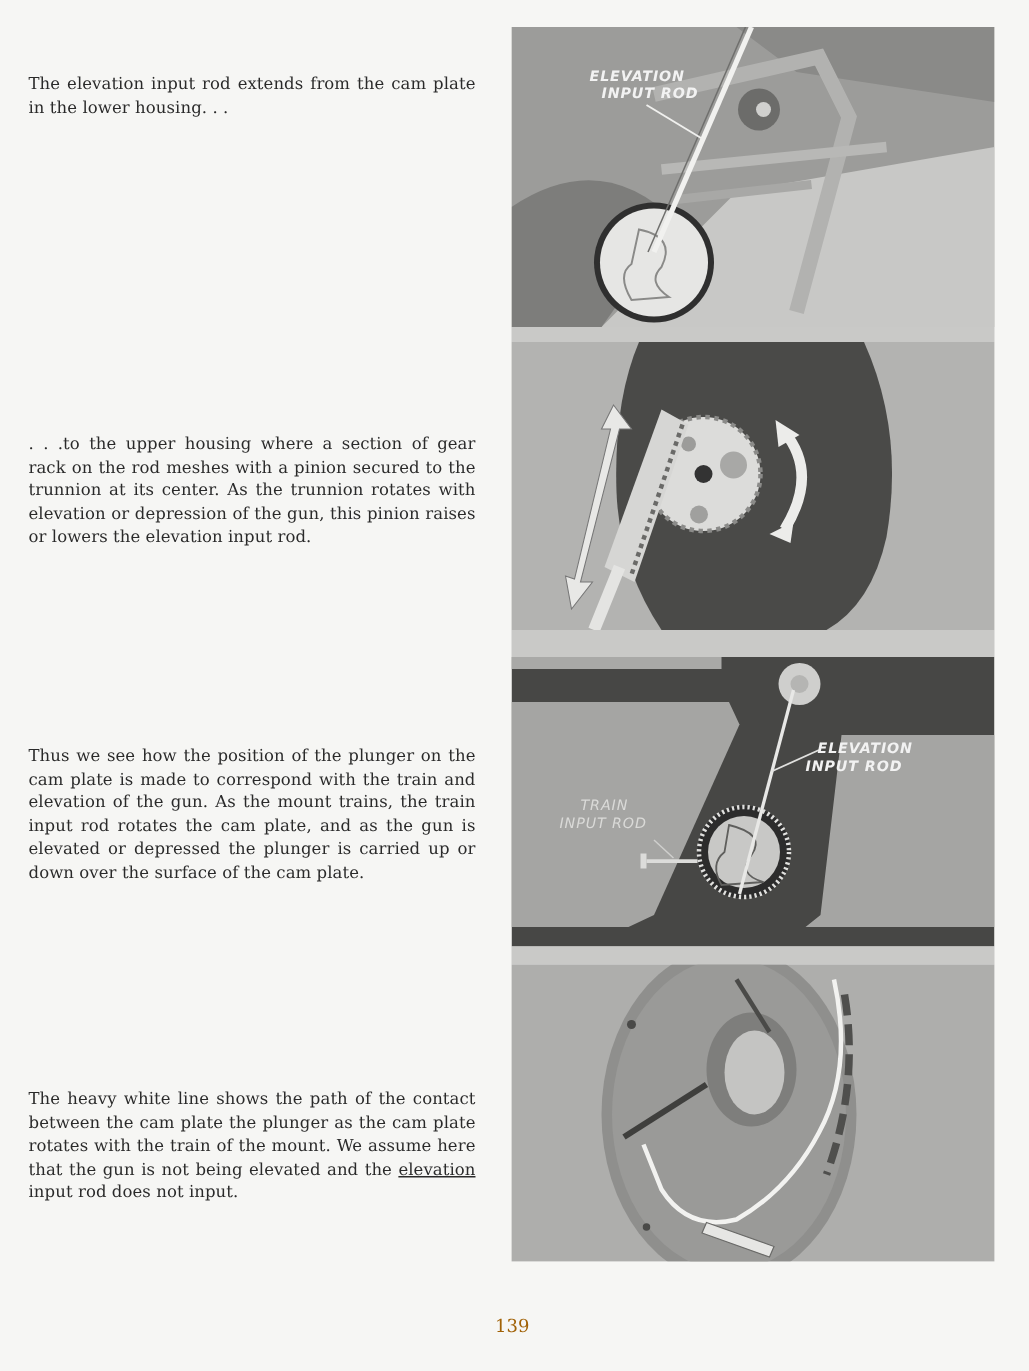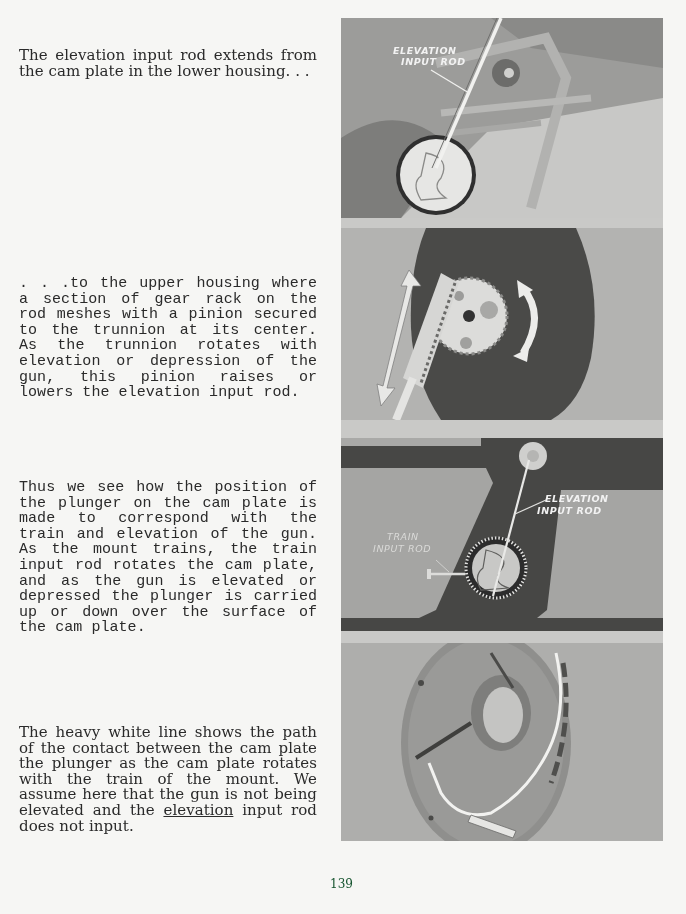--- a/index.html
+++ b/index.html
@@ -4,31 +4,31 @@
 <style>
   html, body { margin: 0; padding: 0; }
   body {
     width: 686px; height: 914px; position: relative; overflow: hidden;
     background: #f6f6f4;
     font-family: "DejaVu Serif", "Liberation Serif", serif;
     color: #2a2a2a;
   }
   .para {
     position: absolute; left: 19px; width: 298px;
-    font-size: 15px; line-height: 15.6px;
+    font-size: 11px; line-height: 15.6px;
     text-align: justify; letter-spacing: 0.05px;
   }
   .para u { text-decoration: underline; }
   #p1 { top: 48px; }
-  #p2 { top: 276px; font-family: Liberation Mono, monospace; }
-  #p3 { top: 480px; font-family: Liberation Mono, monospace; }
+  #p2 { top: 288px; }
+  #p3 { top: 496px; }
   #p4 { top: 725px; }
   .page-num {
     position: absolute; left: 330px; top: 877px;
-    font-size: 12px; color: #14532d;
+    font-size: 12px; color: #a16207;
   }
   .photo-col {
     position: absolute; left: 341px; top: 18px; width: 322px; height: 823px;
     background: #c9c9c7;
   }
   .panel { position: absolute; left: 0; width: 322px; overflow: hidden; }
   .panel svg { display: block; }
   #panel1 { top: 0; height: 200px; }
   #panel2 { top: 210px; height: 192px; }
   #panel3 { top: 420px; height: 193px; }

